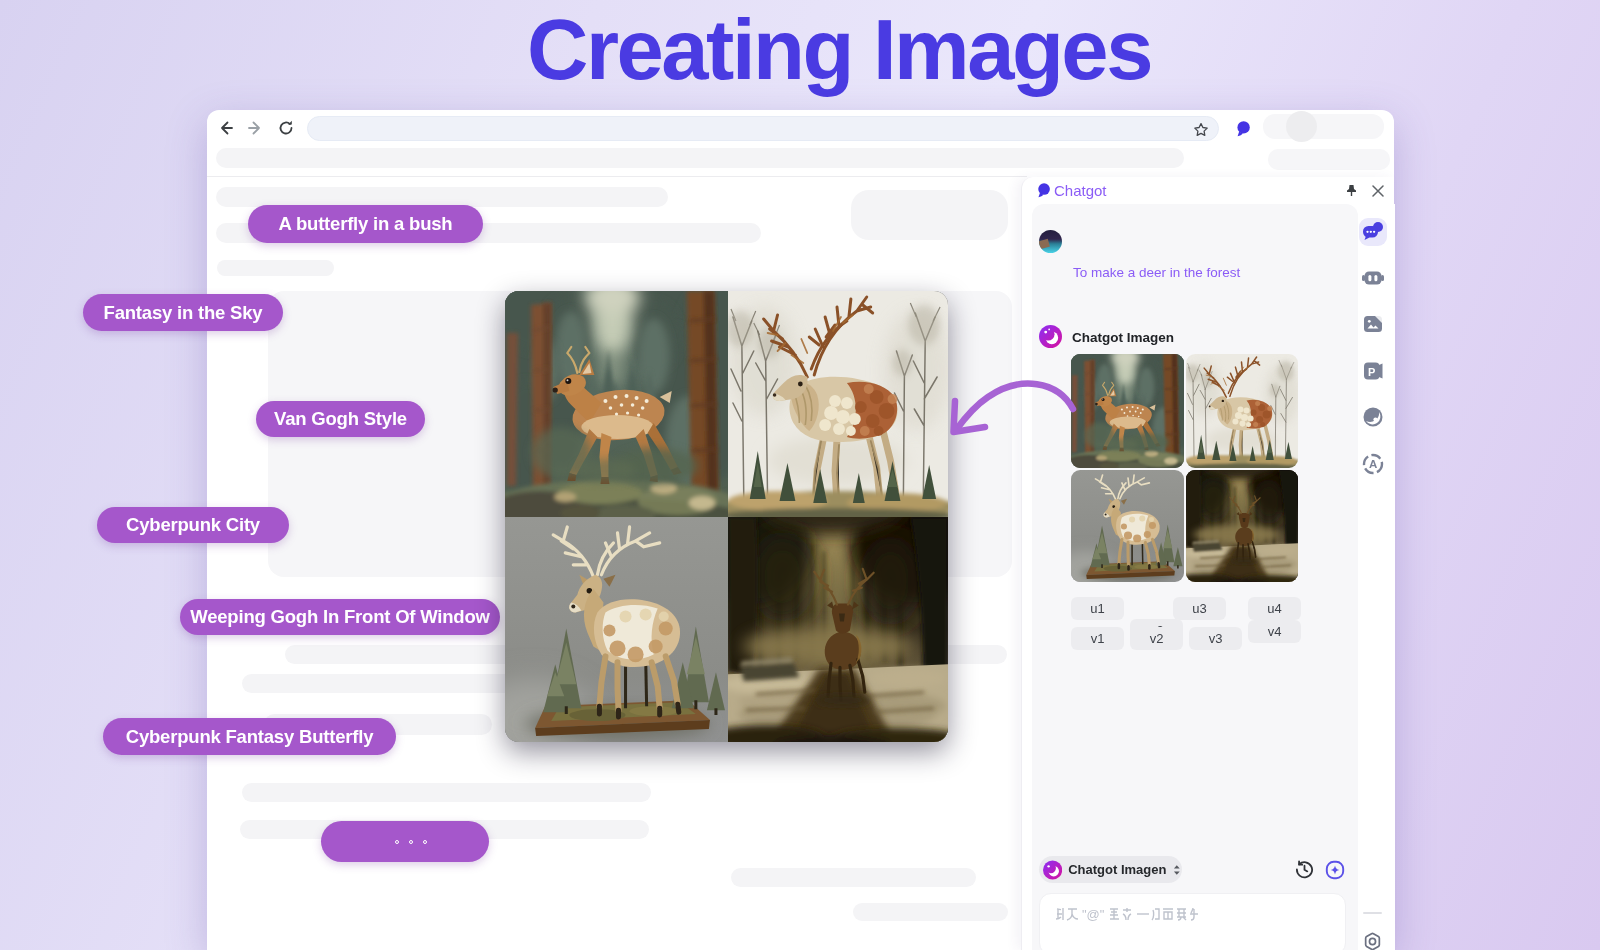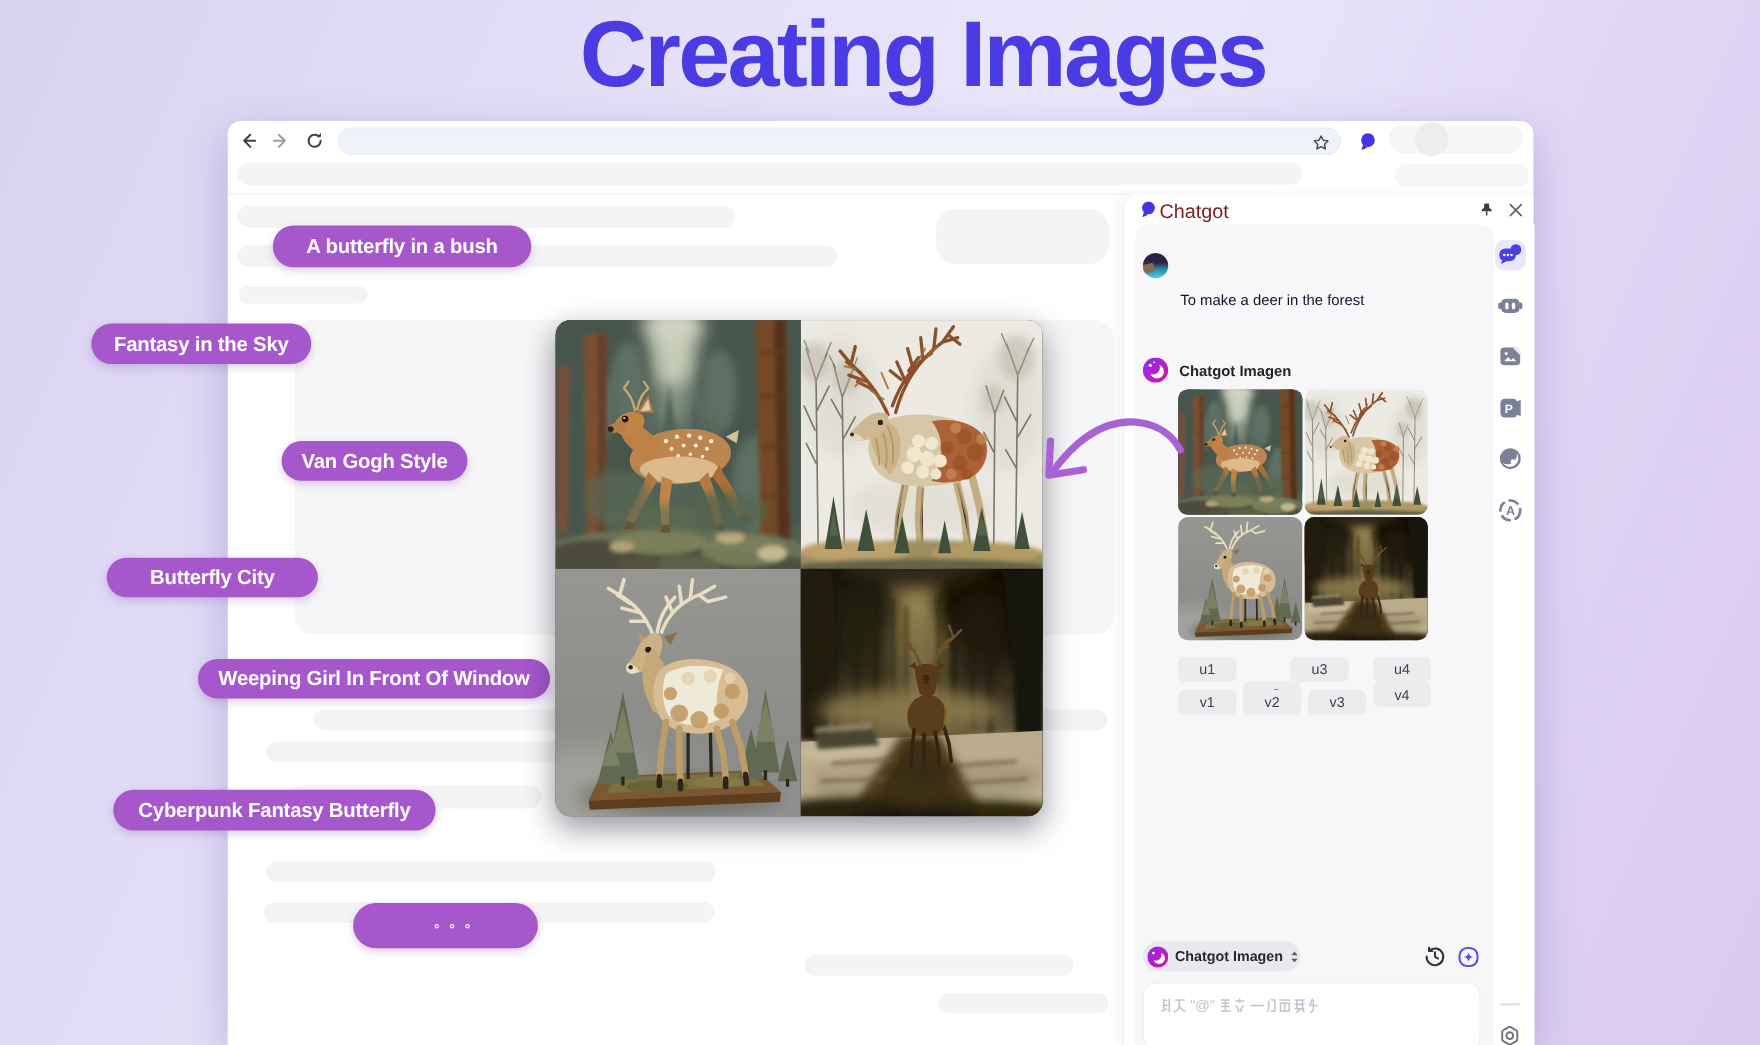--- a/index.html
+++ b/index.html
@@ -47,26 +47,26 @@
     display:grid; grid-template-columns:223px 220px; grid-template-rows:226px 225px;
     background:#555;
   }
   .card svg { display:block; width:100%; height:100%; }
   
   .sidebar {
     position:absolute; left:1021px; top:177px; width:373px; height:773px;
     background:#fff; border-radius:12px 0 0 0;
     box-shadow:-5px 0 12px rgba(60,50,120,.06); border-left:1px solid #eeedf2;
   }
-  .sb-title { position:absolute; left:32px; top:5px; font-size:18px; color:#7f1d1d; }
+  .sb-title { position:absolute; left:32px; top:5px; font-size:15px; color:#8b5cf6; }
   .chatarea {
     position:absolute; left:10px; top:27px; width:326px; height:746px;
     background:#f7f7f9; border-radius:12px 12px 0 0;
   }
-  .msgtext { position:absolute; font-size:13.5px; color:#0f172a; }
+  .msgtext { position:absolute; font-size:13.5px; color:#8b5cf6; }
   .botname { position:absolute; font-size:13.5px; font-weight:bold; color:#212327; }
   .thumbgrid {
     position:absolute; left:39px; top:150px; width:228px; height:226px;
     display:grid; grid-template-columns:113px 112px; grid-template-rows:114px 112px; gap:2px;
   }
   .thumbgrid svg { display:block; width:100%; height:100%; border-radius:9px; }
   .uvbtn {
     position:absolute; width:53px; height:23px; background:#ececef; border-radius:6px;
     font-size:13px; color:#3f434a; display:flex; align-items:center; justify-content:center;
   }
@@ -124,22 +124,22 @@
   <div class="graybar" style="left:57px;top:604px;width:228px;height:21px"></div>
   <div class="graybar" style="left:35px;top:673px;width:409px;height:19px"></div>
   <div class="graybar" style="left:33px;top:710px;width:409px;height:19px"></div>
   <div class="graybar" style="left:524px;top:758px;width:245px;height:19px"></div>
   <div class="graybar" style="left:646px;top:793px;width:155px;height:18px"></div>
 </div>
 
 <div class="pill" style="left:248px;top:205px;width:235px;height:38px">A butterfly in a bush</div>
 <div class="pill" style="left:83px;top:294px;width:200px;height:37px">Fantasy in the Sky</div>
 <div class="pill" style="left:256px;top:401px;width:169px;height:36px">Van Gogh Style</div>
-<div class="pill" style="left:97px;top:507px;width:192px;height:36px">Butterfly City</div>
-<div class="pill" style="left:180px;top:599px;width:320px;height:36px">Weeping Girl In Front Of Window</div>
+<div class="pill" style="left:97px;top:507px;width:192px;height:36px">Cyberpunk City</div>
+<div class="pill" style="left:180px;top:599px;width:320px;height:36px">Weeping Gogh In Front Of Window</div>
 <div class="pill" style="left:103px;top:718px;width:293px;height:37px">Cyberpunk Fantasy Butterfly</div>
 <div class="pill" style="left:321px;top:821px;width:168px;height:41px;padding-left:11px">
     <span class="dot"></span>
     <span class="dot"></span>
     <span class="dot"></span>
   </div>
 
 <div class="card">
   <svg viewBox="0 0 222 226" preserveAspectRatio="none">
       <use href="#qtl"></use>

